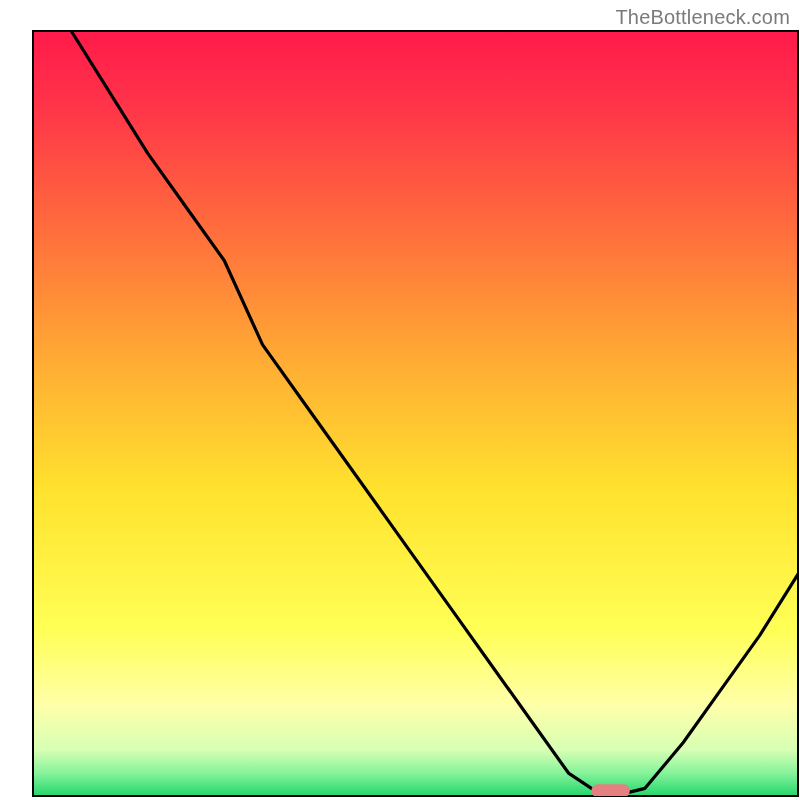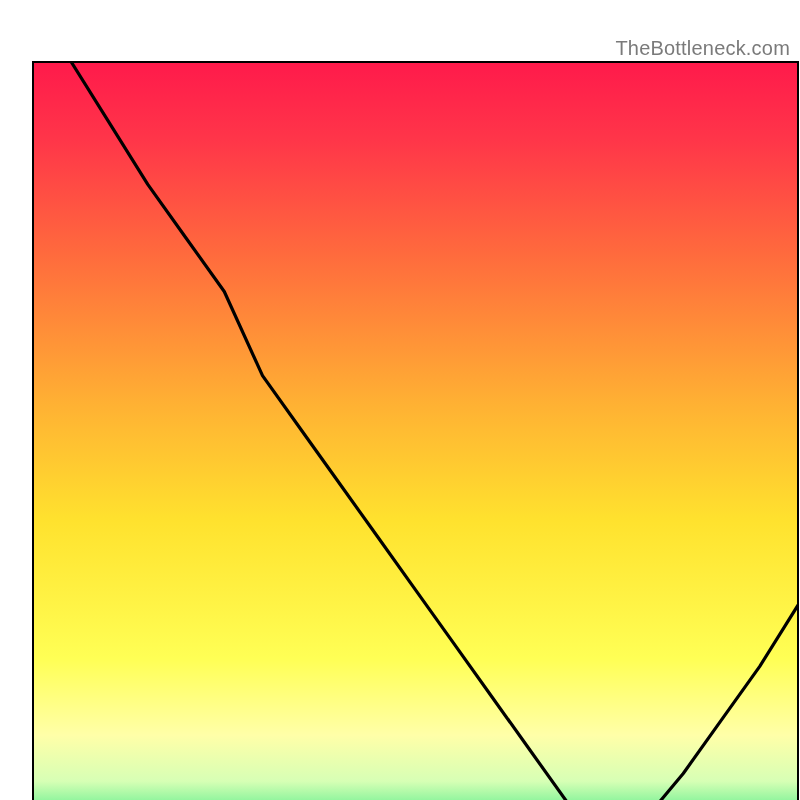--- a/index.html
+++ b/index.html
@@ -8,21 +8,20 @@
     width: 800px;
     height: 800px;
     overflow: hidden;
     font-family: Arial, Helvetica, sans-serif;
     background: #ffffff;
   }
   .canvas-wrap {
     position: relative;
     width: 800px;
     height: 672px;
-    margin-top: 31px;
   }
   svg {
     position: absolute;
     top: 0;
     left: 0;
   }
   .watermark {
     position: absolute;
     top: 6px;
     right: 10px;

